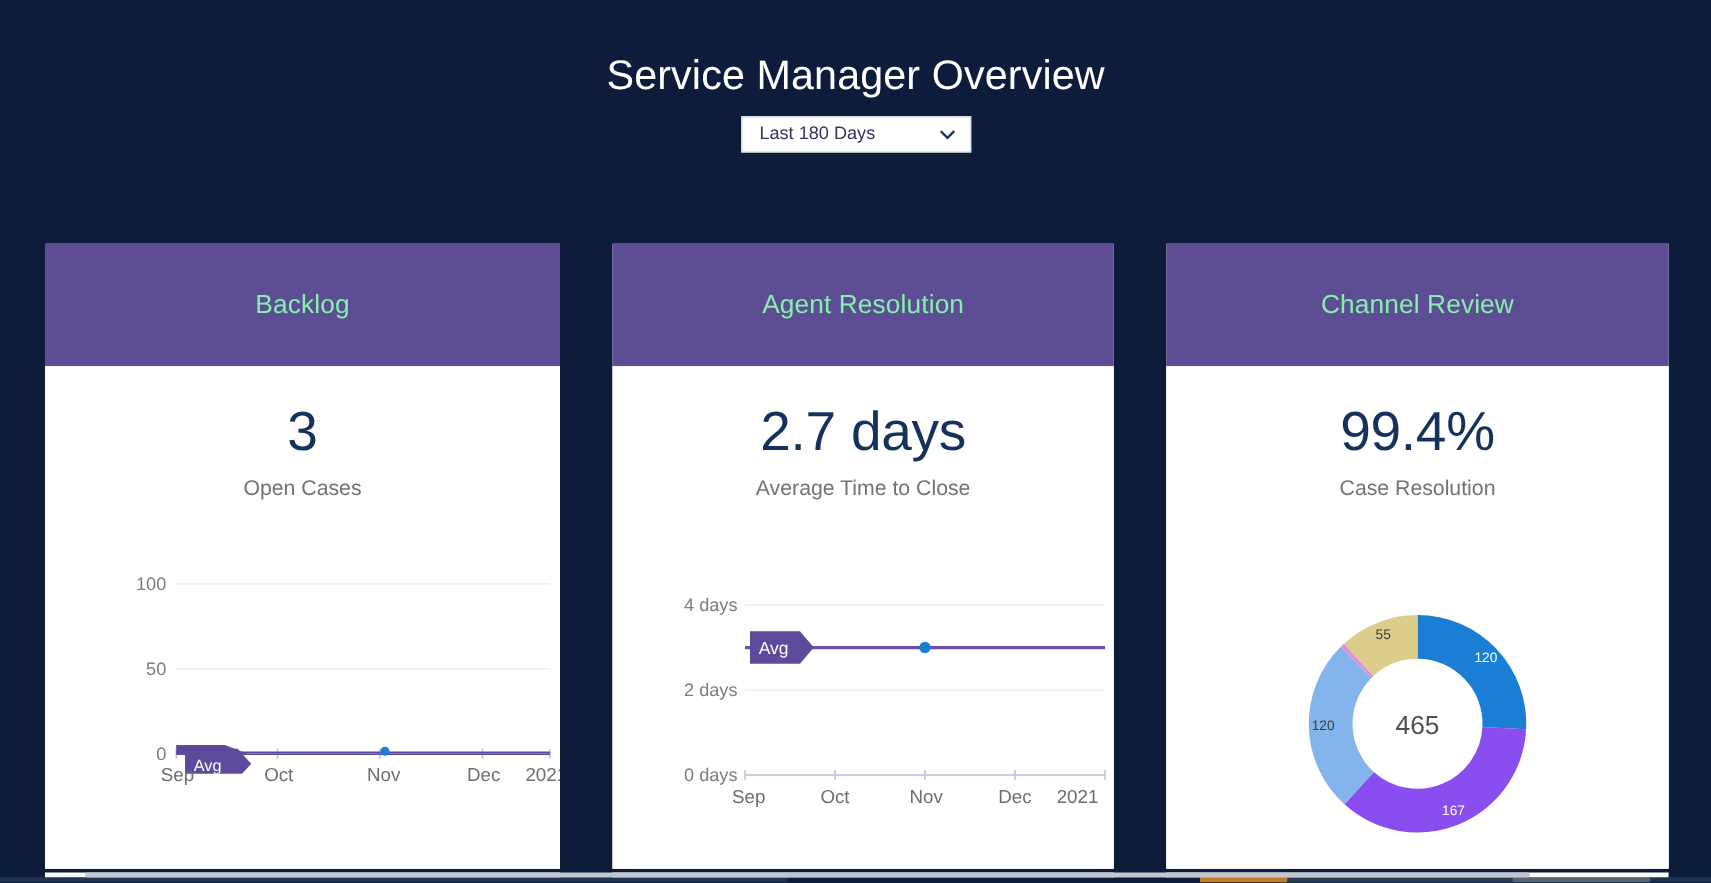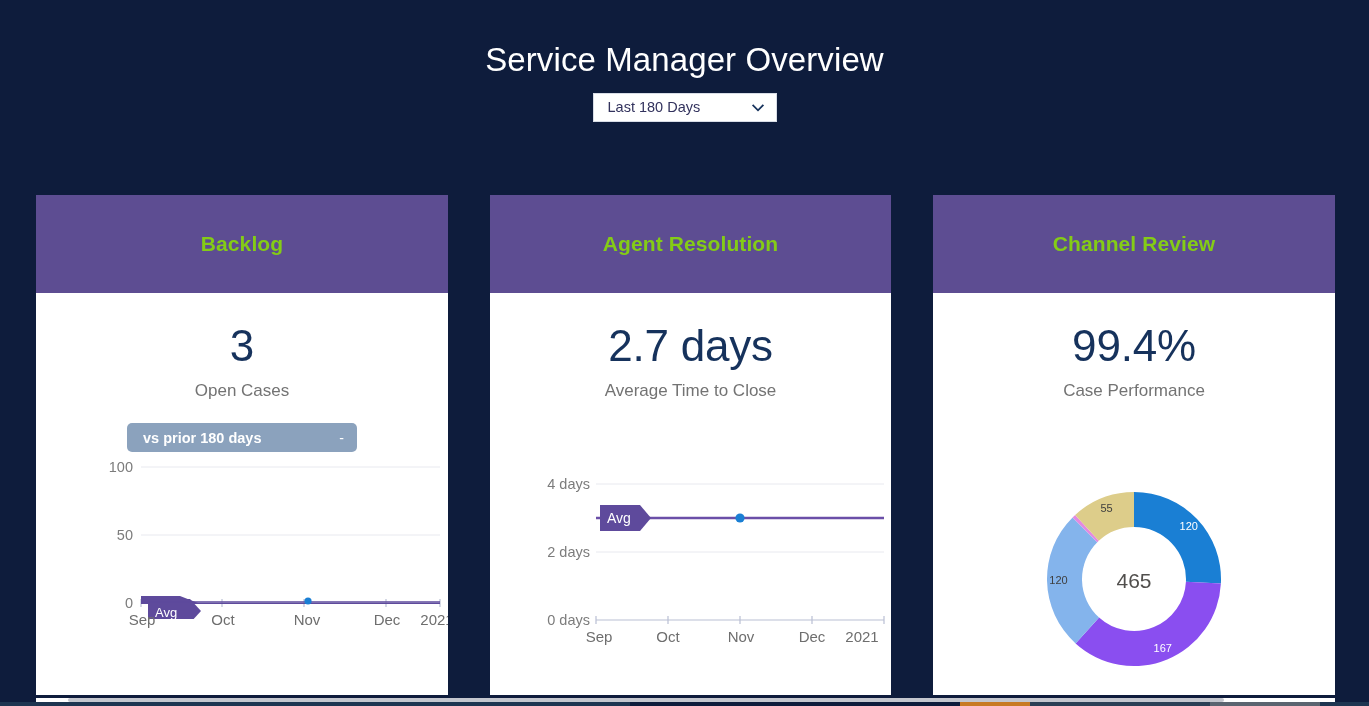--- a/index.html
+++ b/index.html
@@ -71,23 +71,23 @@
 
   .card-header {
     background: #5d4d92;
     height: 98px;
     display: flex;
     align-items: center;
     justify-content: center;
     flex: none;
   }
   .card-header .title {
-    color: #84cc16;
+    color: #86efac;
     font-size: 21px;
-    font-weight: 700;
+    font-weight: 400;
     letter-spacing: 0.1px;
   }
 
   .card-body {
     flex: 1 1 auto;
     position: relative;
     background: #ffffff;
     padding-top: 27px;
   }
   .kpi-value {
@@ -182,24 +182,20 @@
 <div id="cards-row">
 
   <div class="card">
     <div class="card-header">
       <span class="title">Backlog</span>
     </div>
     <div class="card-body">
       <div class="kpi-value">3</div>
       <div class="kpi-label">Open Cases</div>
 
-      <div class="compare-pill">
-        <span>vs prior 180 days</span>
-        <span class="delta">-</span>
-      </div>
 
       <div class="chart-wrap" style="top:162px;">
         <svg width="412" height="190" viewBox="0 0 412 190">
 
           <defs>
             <clipPath id="clipBacklog">
                 <rect x="0" y="0" width="412" height="164"></rect>
               </clipPath>
           </defs>
 
@@ -288,21 +284,21 @@
       </div>
     </div>
   </div>
 
   <div class="card">
     <div class="card-header">
       <span class="title">Channel Review</span>
     </div>
     <div class="card-body">
       <div class="kpi-value">99.4%</div>
-      <div class="kpi-label">Case Performance</div>
+      <div class="kpi-label">Case Resolution</div>
 
       <div class="donut-wrap">
         <svg width="180" height="185" viewBox="0 0 180 185">
           <g id="donut-slices">
               <path d="M90,3 A87,87 0 0 1 176.88833612388157,94.40647768896801 L141.93325837289473,92.63375677961307 A52,52 0 0 0 90,38 Z" fill="#1a7fd4"></path>
               <path d="M176.88833612388157,94.40647768896801 A87,87 0 0 1 31.567566290986186,154.45657988787264 L55.074867208405536,128.52577188700434 A52,52 0 0 0 141.93325837289473,92.63375677961307 Z" fill="#8a4ef0"></path>
               <path d="M31.567566290986186,154.45657988787264 A87,87 0 0 1 28.585703870776634,28.37789170312282 L53.29260461241822,53.168395040946976 A52,52 0 0 0 55.074867208405536,128.52577188700434 Z" fill="#84b4ec"></path>
               <path d="M28.585703870776634,28.37789170312282 A87,87 0 0 1 31.13342722257309,25.939664304345854 L54.815381788204604,51.71106372213775 A52,52 0 0 0 53.29260461241822,53.168395040946976 Z" fill="#e48ae0"></path>
               <path d="M31.13342722257309,25.939664304345854 A87,87 0 0 1 89.99999999999999,3 L89.99999999999999,38 A52,52 0 0 0 54.815381788204604,51.71106372213775 Z" fill="#ddcd8a"></path>
             </g>

